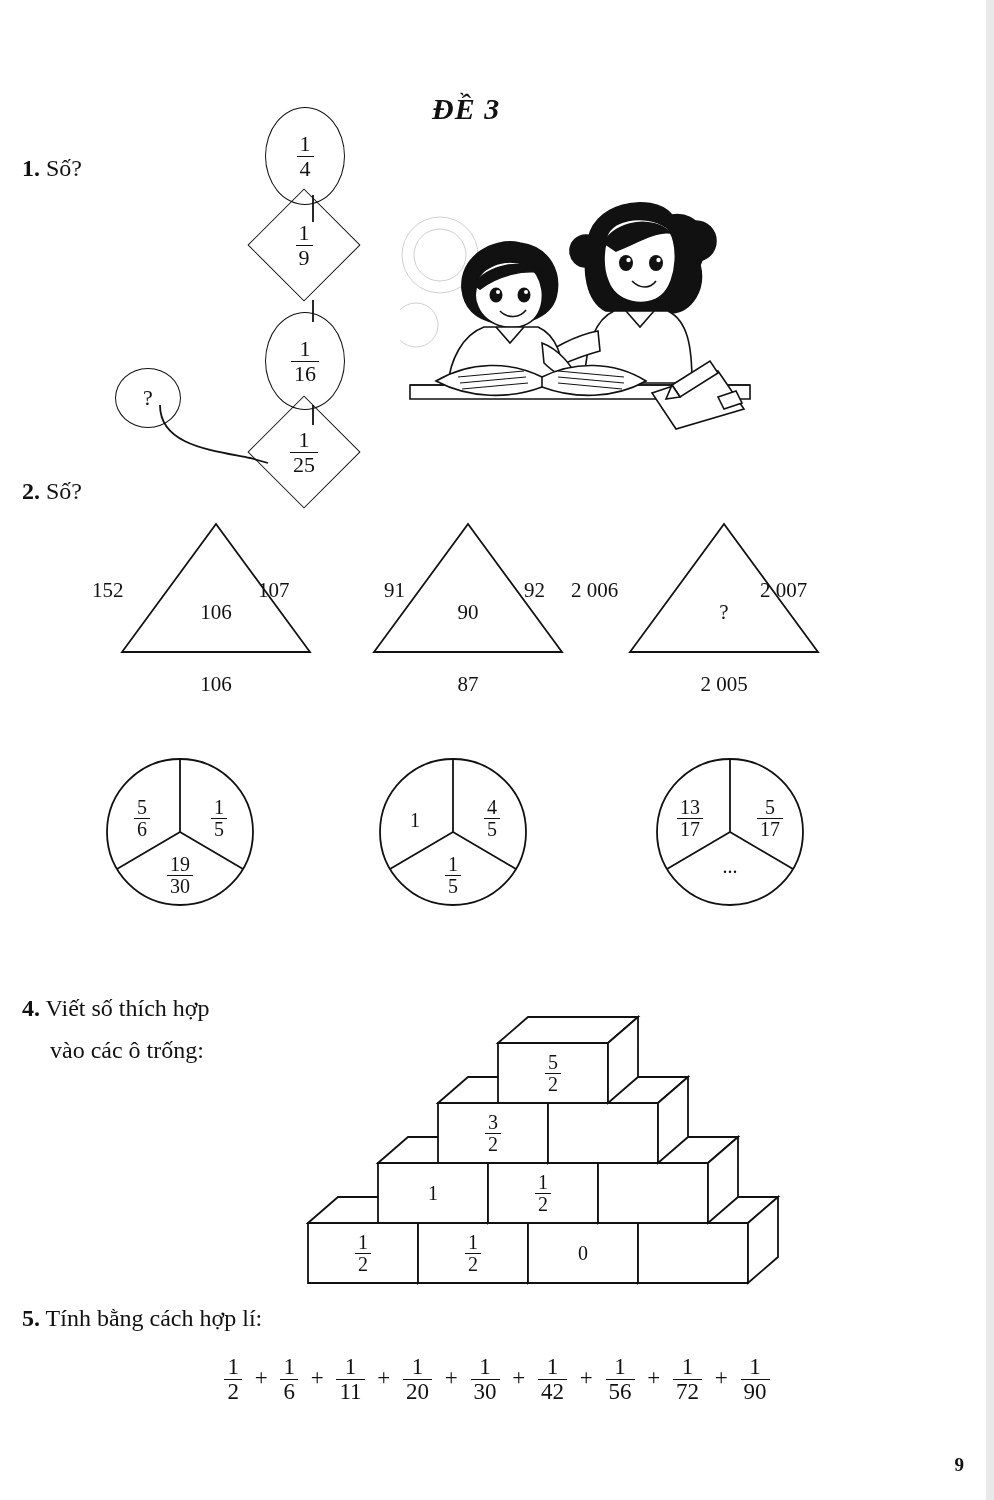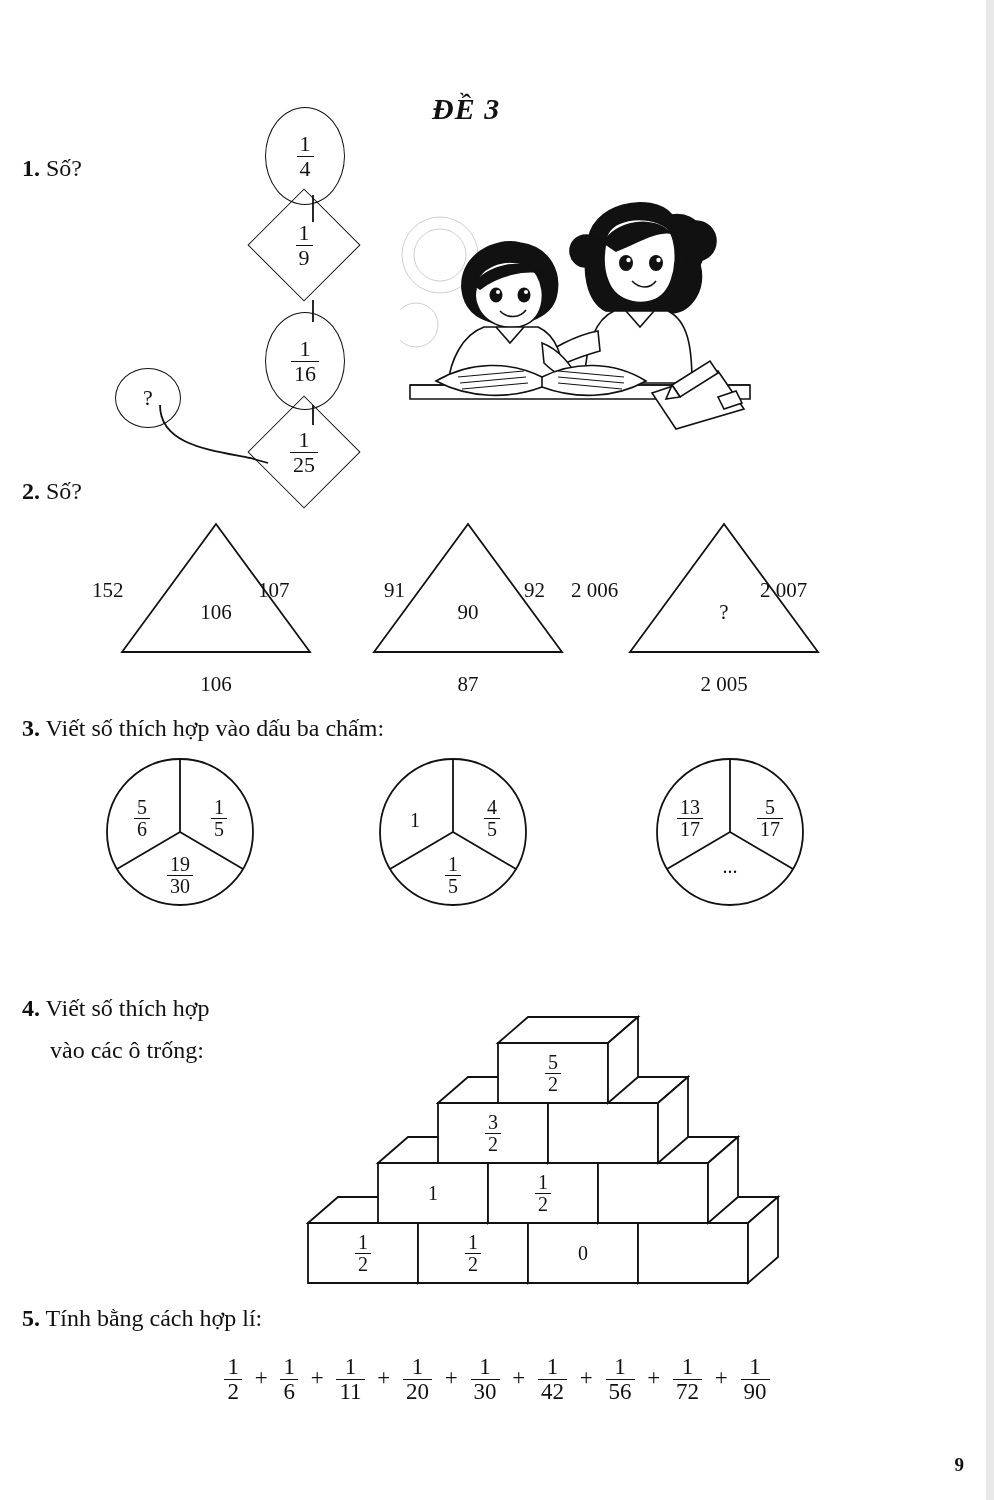--- a/index.html
+++ b/index.html
@@ -250,24 +250,20 @@
   <div class="tri" style="left:626px;top:520px;width:196px;height:136px;">
     <svg width="196" height="136">
       <polygon points="98,4 192,132 4,132" fill="none" stroke="#111" stroke-width="1.8"></polygon>
     </svg>
     <div class="inner" style="top:80px;">?</div>
   </div>
   <div class="tri-side" style="left:556px;top:578px;margin-left:15px;">2 006</div>
   <div class="tri-side" style="left:760px;top:578px;">2 007</div>
   <div class="tri-bottom" style="left:626px;top:672px;width:196px;">2 005</div>
 
-  <div class="q-label" style="left:22px;top:715px;">
-    <b>3.</b>
-    <span>Viết số thích hợp vào dấu ba chấm:</span>
-  </div>
 
   <div class="circ" style="left:105px;top:757px;">
     <svg width="150" height="150">
       <circle cx="75" cy="75" r="73" fill="none" stroke="#111" stroke-width="1.8"></circle>
       <line x1="75" y1="2" x2="75" y2="75" stroke="#111" stroke-width="1.8"></line>
       <line x1="75" y1="75" x2="12" y2="112" stroke="#111" stroke-width="1.8"></line>
       <line x1="75" y1="75" x2="138" y2="112" stroke="#111" stroke-width="1.8"></line>
     </svg>
     <div class="cell" style="left:8px;top:40px;width:58px;">
       <span class="frac">

